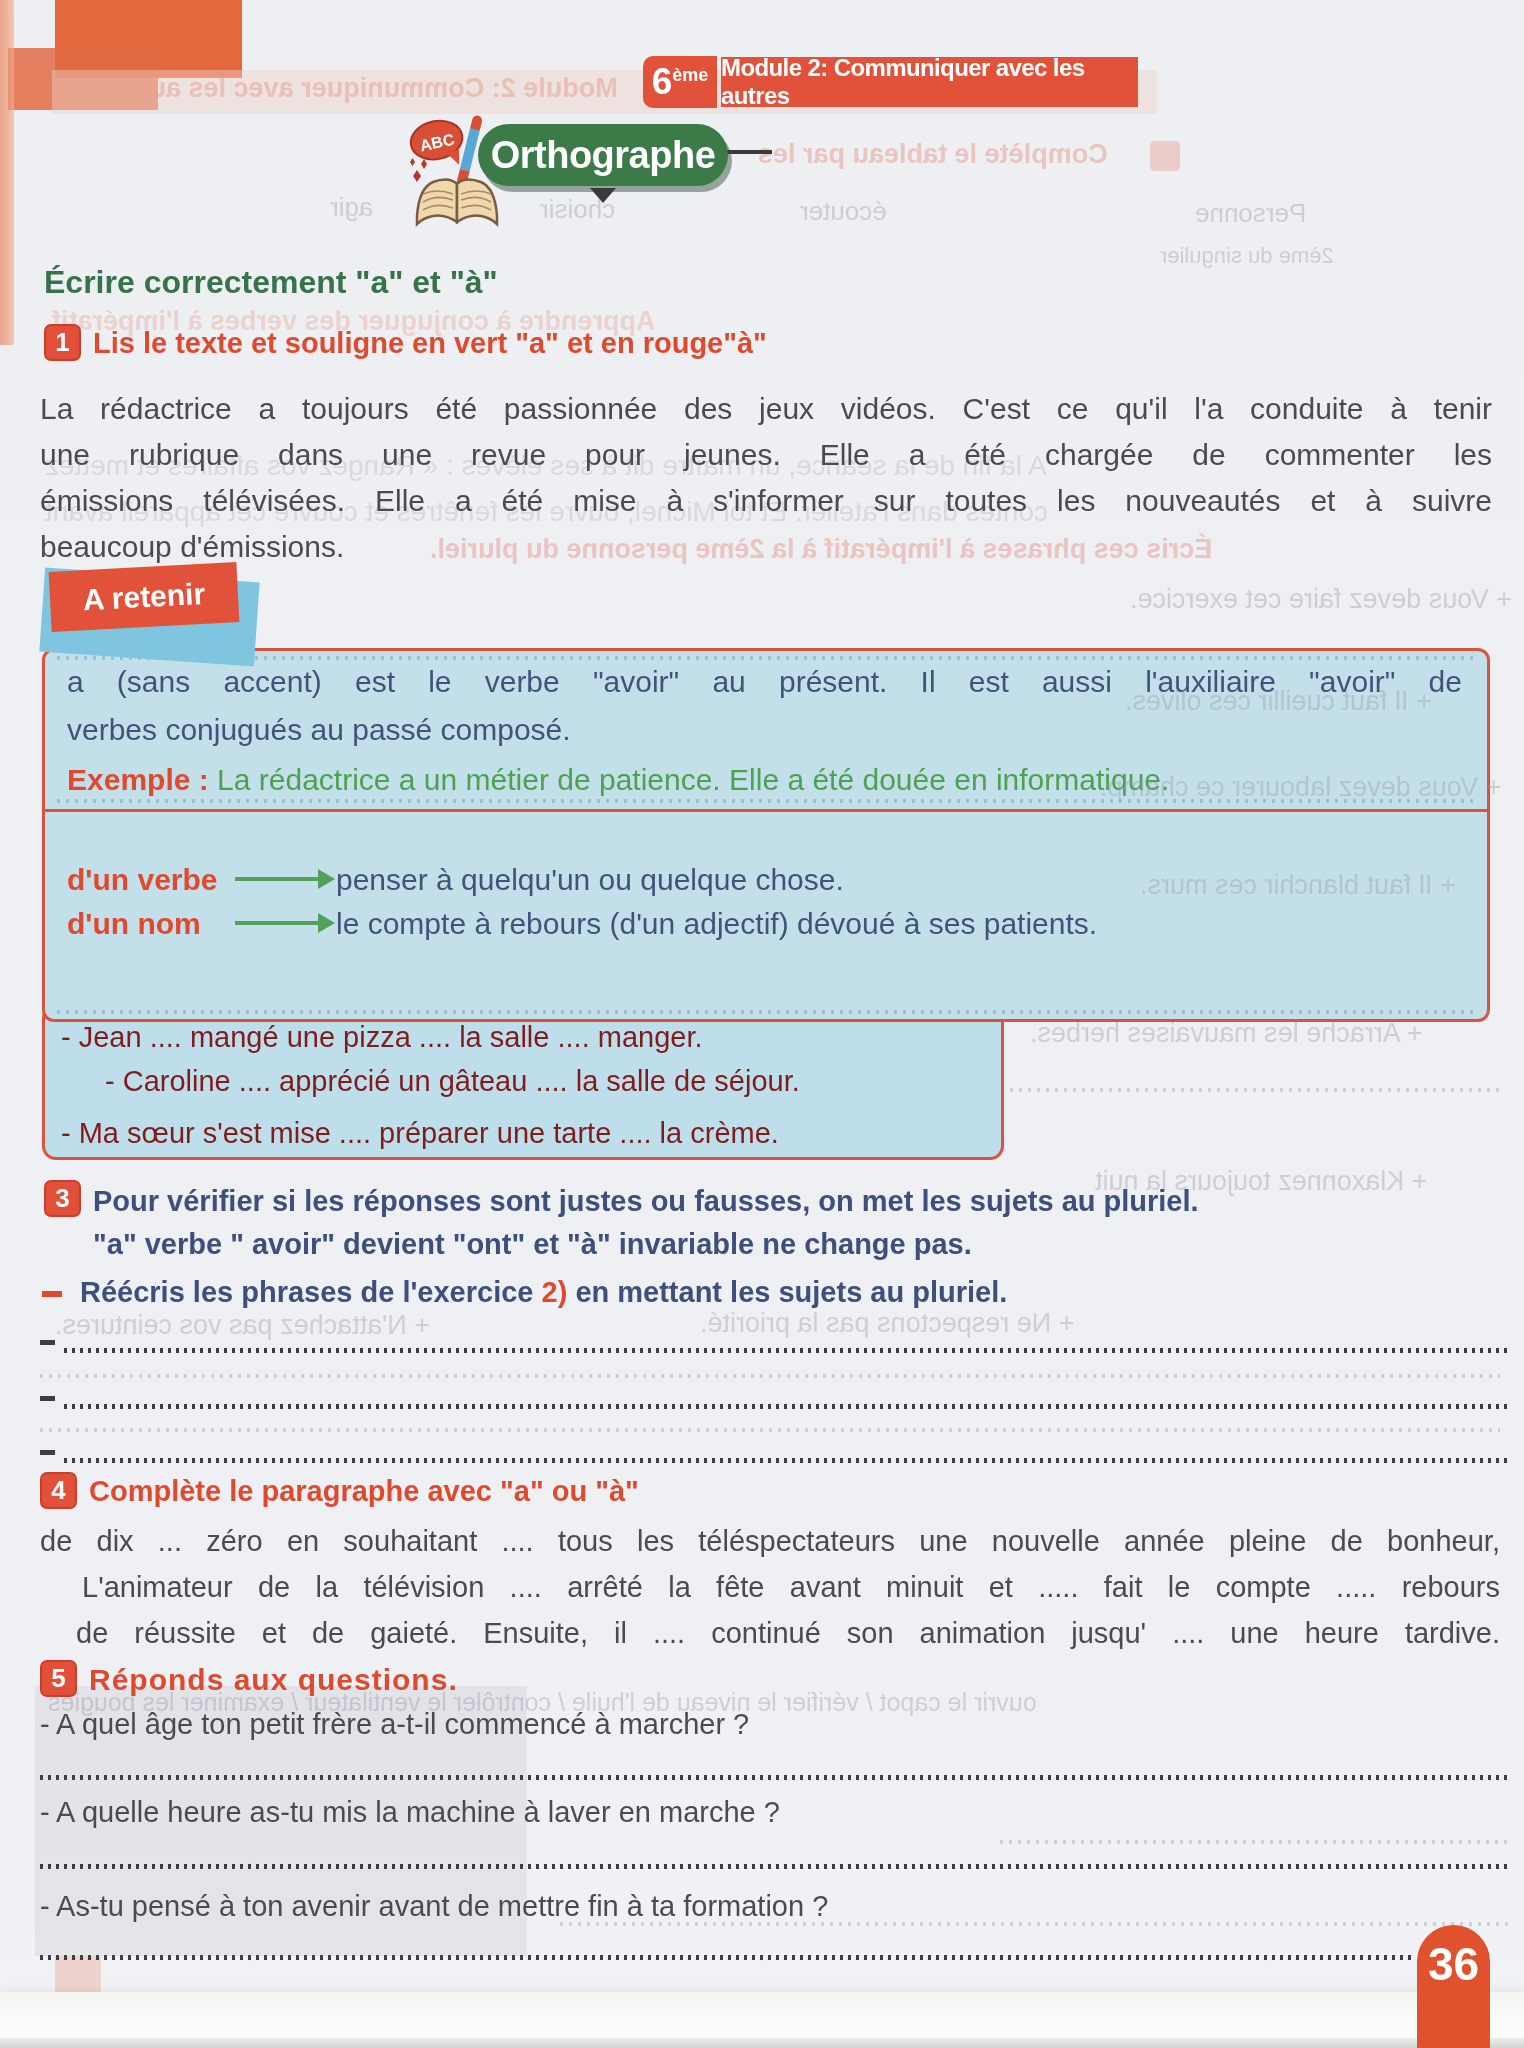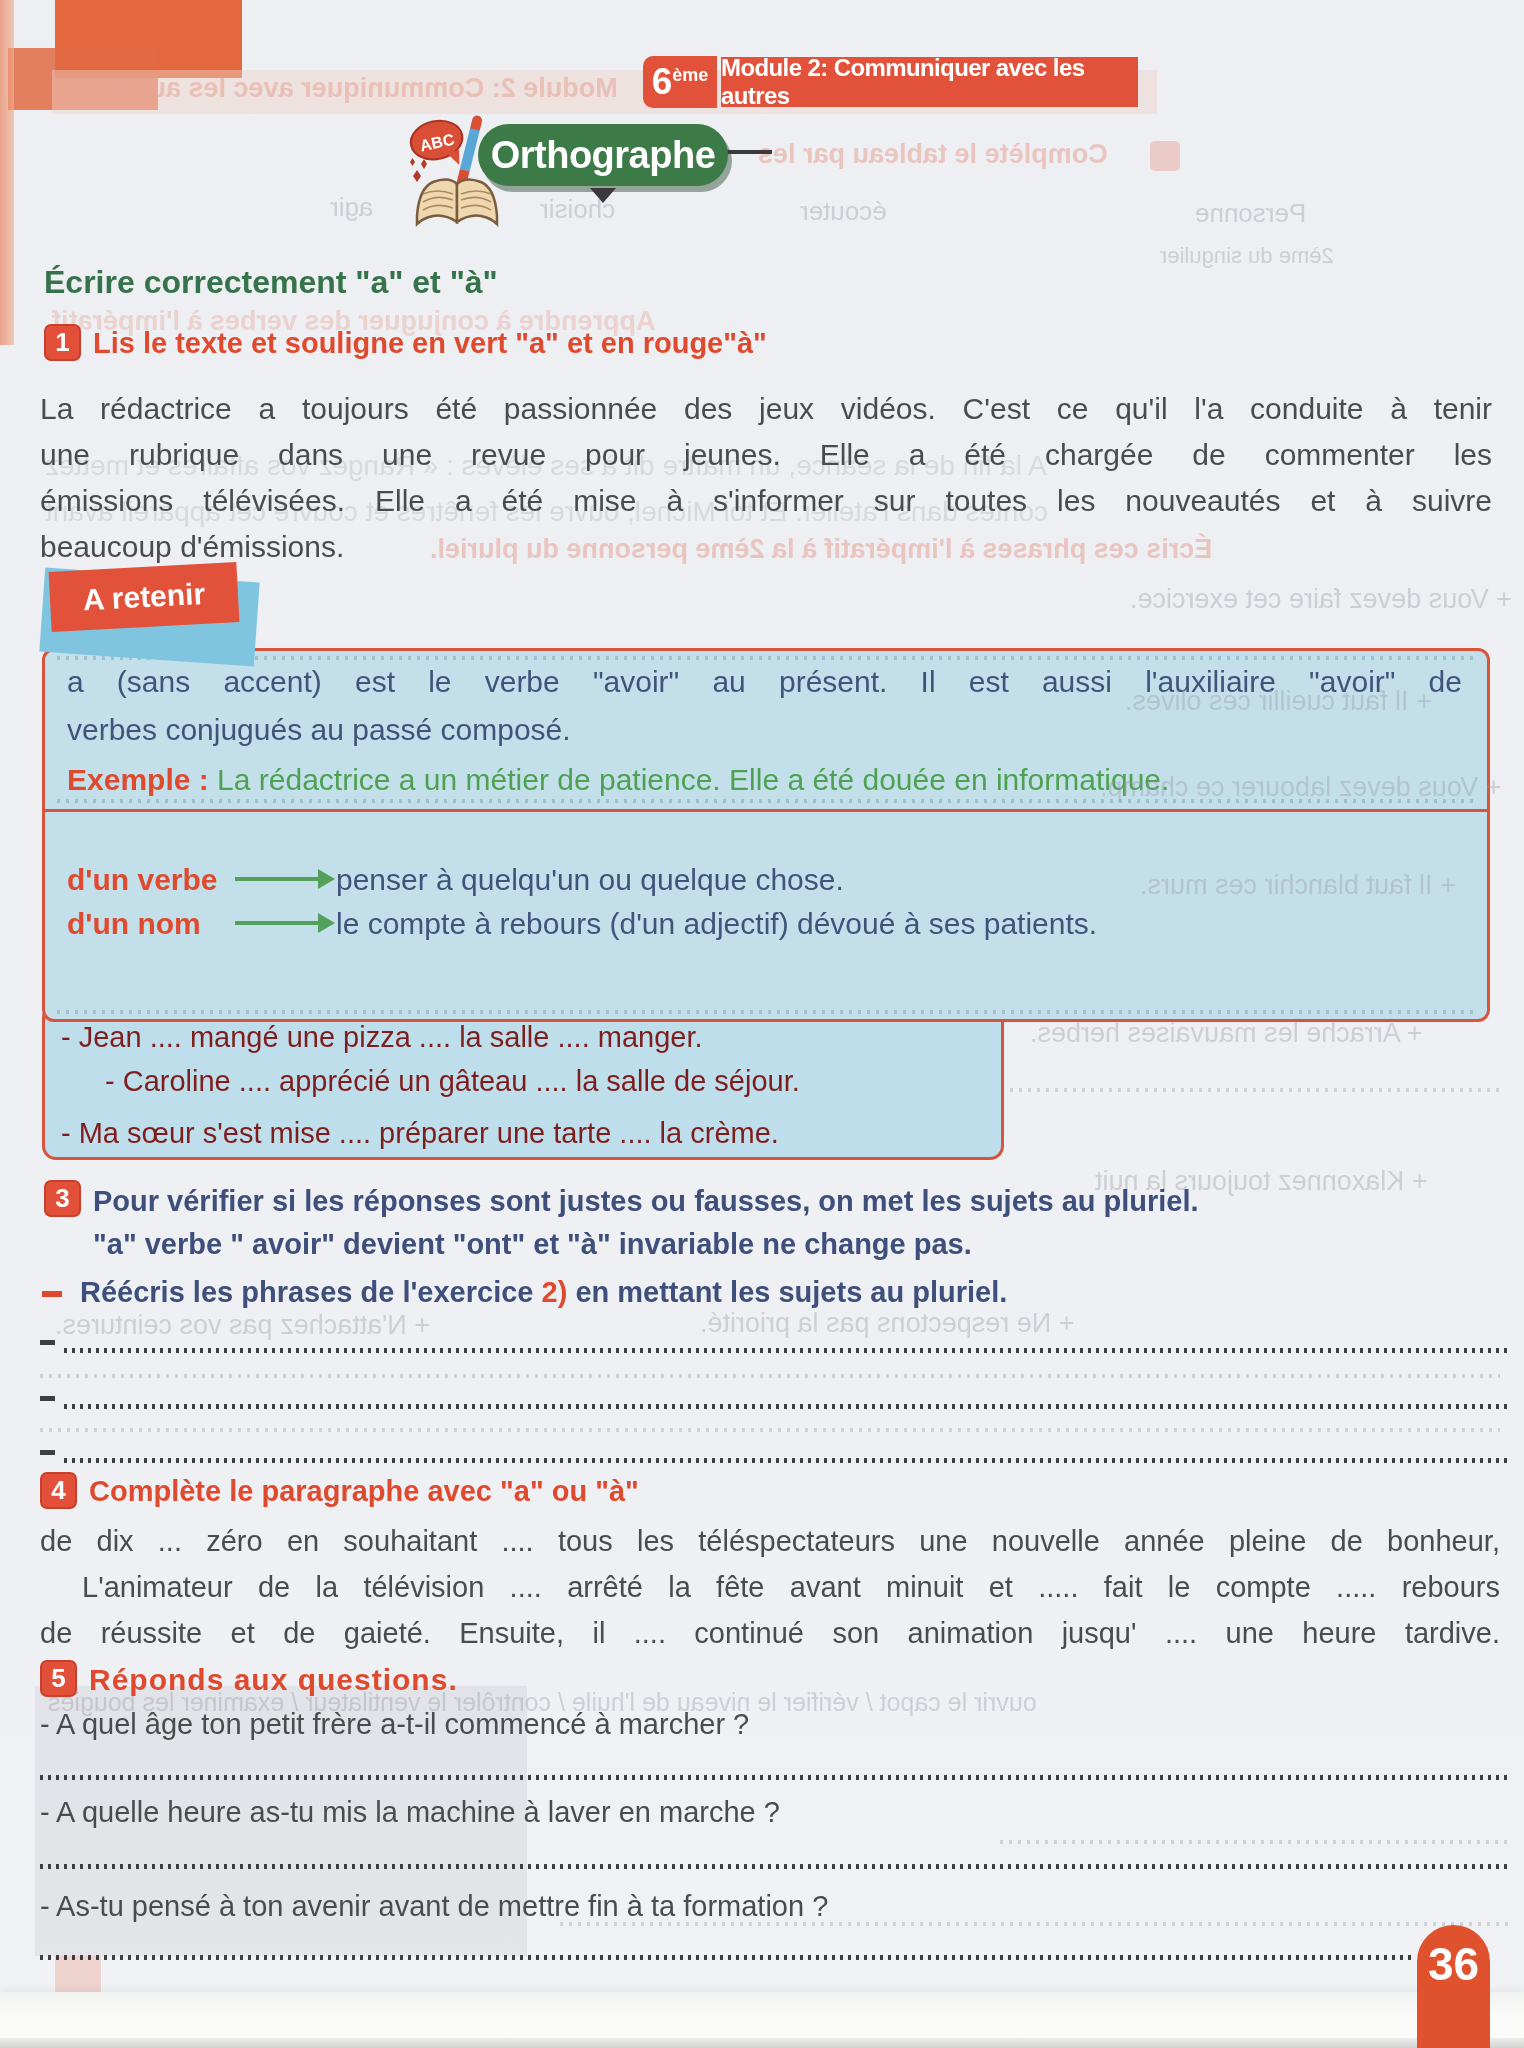--- a/index.html
+++ b/index.html
@@ -220,21 +220,21 @@
 <div class="abs dash" style="left:40px;top:1450px;"></div>
 <div class="abs dotline" style="left:64px;top:1458px;width:1448px;"></div>
 
 <div class="abs ex-row" style="left:40px;top:1472px;">
   <div class="num-badge">4</div>
   <div class="ex-heading">Complète le paragraphe avec "a" ou "à"</div>
 </div>
 <div class="abs para" style="left:40px;top:1518px;width:1460px;">
   <div class="body-line jline" style="font-size:29px;">de dix ... zéro en souhaitant .... tous les téléspectateurs une nouvelle année pleine de bonheur,</div>
   <div class="body-line jline" style="text-indent:42px;font-size:29px;">L'animateur de la télévision .... arrêté la fête avant minuit et ..... fait le compte ..... rebours</div>
-  <div class="body-line jline" style="font-size:29px;">de réussite et de gaieté. Ensuite, il .... continué son animation jusqu' .... une heure tardive.</div>
+  <div class="body-line jline" style="font-size:29px;margin-left:36px;">de réussite et de gaieté. Ensuite, il .... continué son animation jusqu' .... une heure tardive.</div>
 </div>
 
 <div class="abs ex-row" style="left:40px;top:1660px;">
   <div class="num-badge">5</div>
   <div class="ex-heading" style="font-size:30px;letter-spacing:1px;">Réponds aux questions.</div>
 </div>
 <div class="abs question" style="left:40px;top:1708px;">- A quel âge ton petit frère a-t-il commencé à marcher ?</div>
 <div class="abs dotline" style="left:40px;top:1775px;width:1472px;"></div>
 <div class="abs question" style="left:40px;top:1796px;">- A quelle heure as-tu mis la machine à laver en marche ?</div>
 <div class="abs dotline" style="left:40px;top:1864px;width:1472px;"></div>

